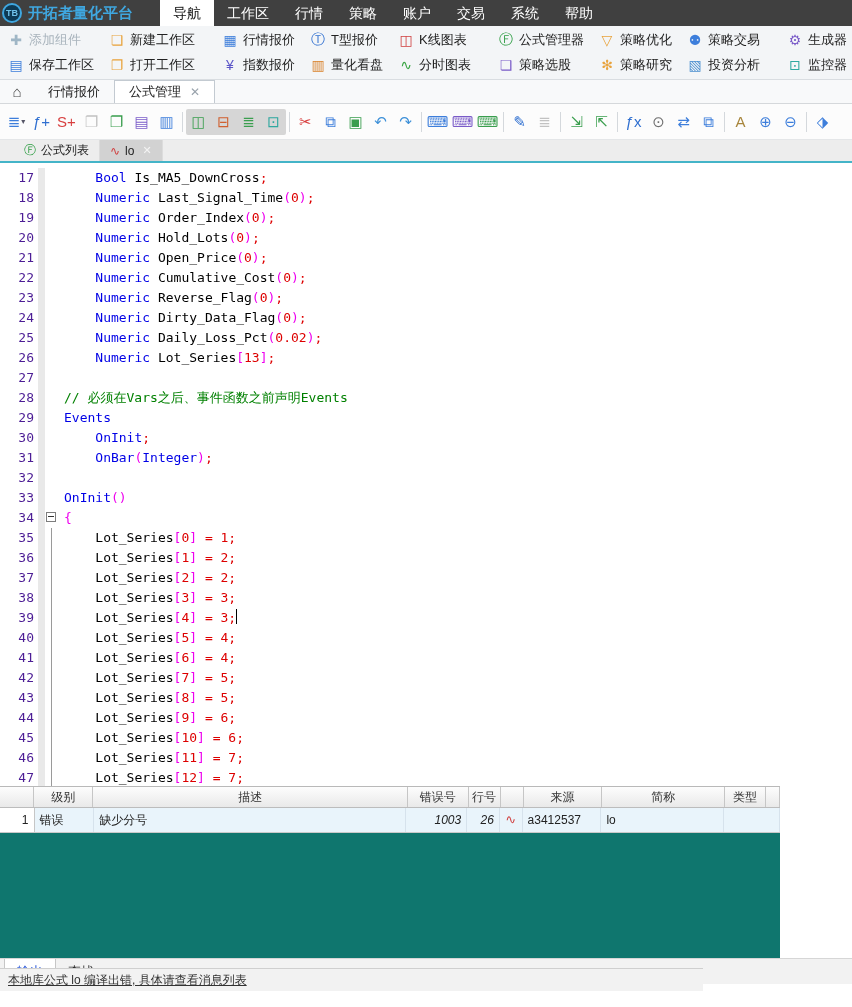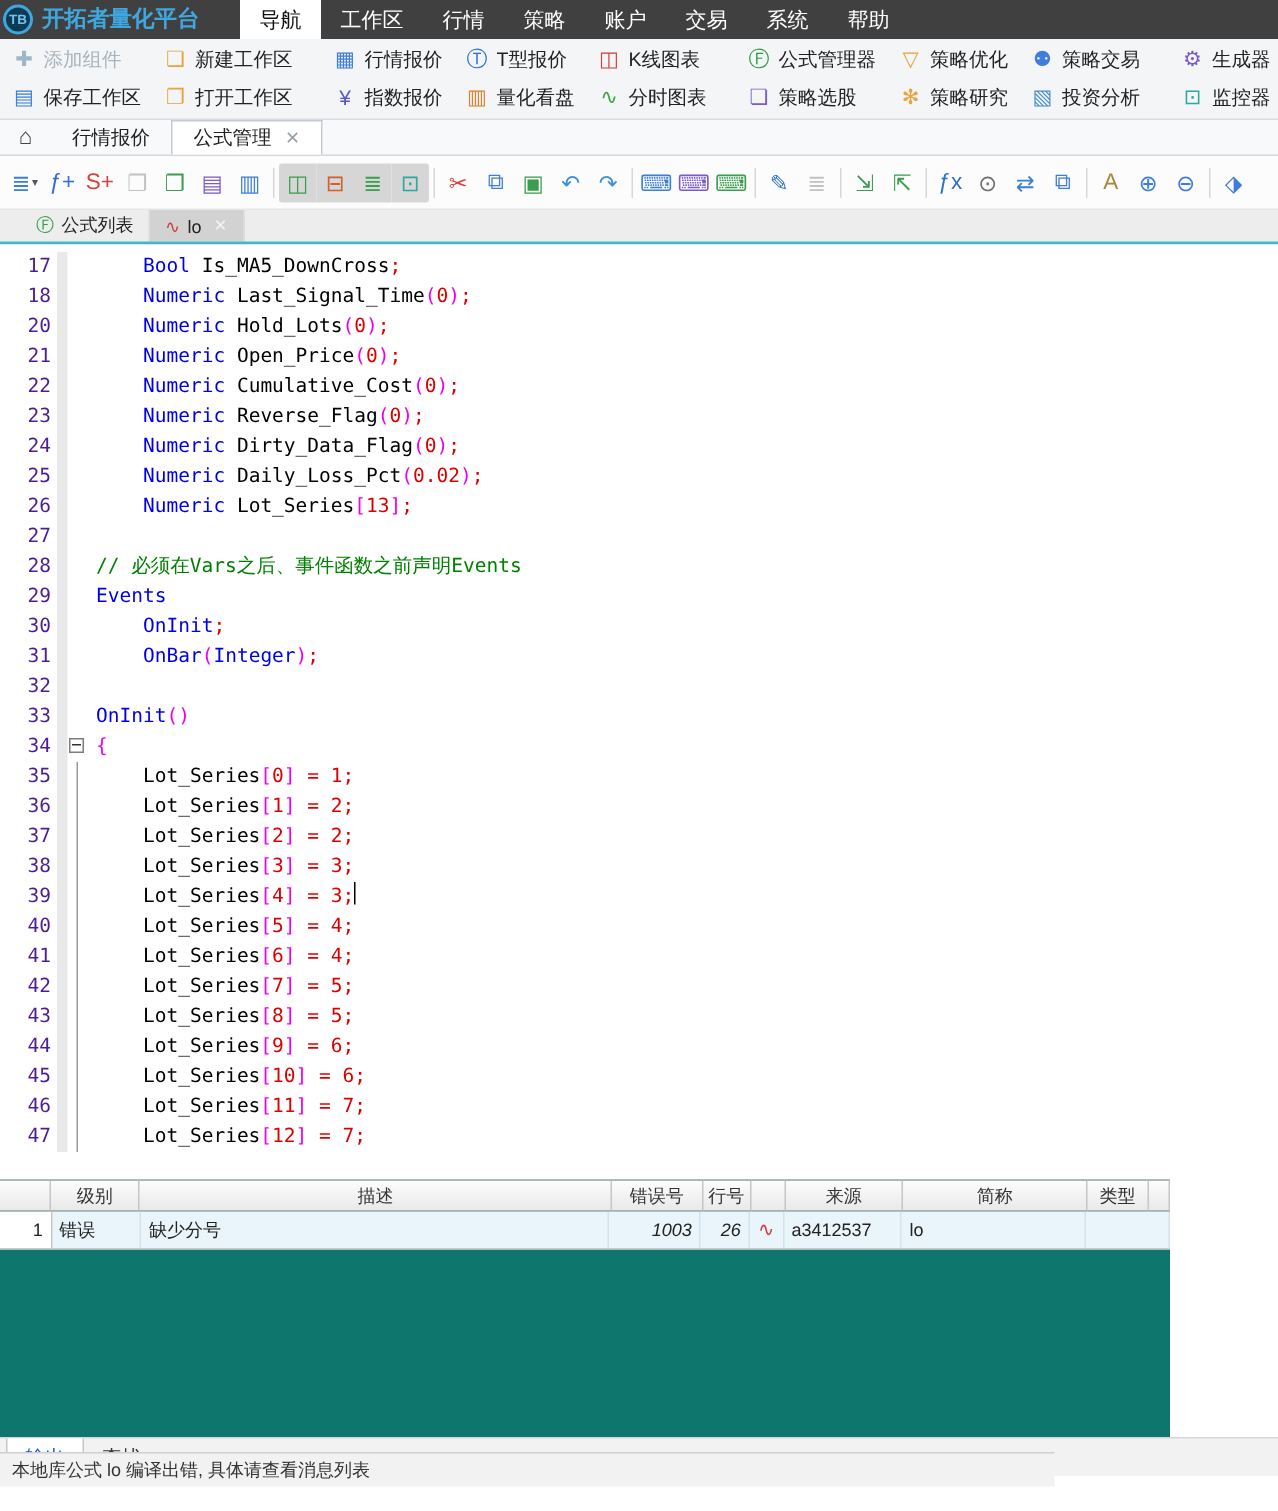--- a/index.html
+++ b/index.html
@@ -90,21 +90,21 @@
   .dcell.num{text-align:right;font-style:italic;}
   .dcell.icn{padding:0;text-align:center;color:#d04040;font-size:13px;}
 
   
   .btabs{position:absolute;left:0;top:958px;width:852px;height:26px;background:#f2f2f2;
          border-top:1px solid #d6d6d6;box-sizing:border-box;display:flex;align-items:stretch;padding-left:4px;}
   .btab{display:flex;align-items:center;padding:0 12px;font-size:13px;color:#333;cursor:default;}
   .btab.active{background:#fff;border-left:1px solid #c6c6c6;border-right:1px solid #c6c6c6;color:#1d4ed8;}
   .status{position:absolute;left:0;top:968px;width:703px;height:23px;background:#f2f2f2;
           border-top:1px solid #cfcfcf;box-sizing:border-box;font-size:12px;color:#333;
-          line-height:22px;padding-left:8px;}
+          line-height:22px;padding-left:8px;text-decoration:underline;}
 </style>
 </head>
 <body>
 
 <div id="app">
 
   <header class="titlebar">
     <span class="logo">TB</span>
     <span class="apptitle">开拓者量化平台</span>
     <nav class="menus" id="menu-bar">
@@ -350,20 +350,21 @@
         <span class="sticon" style="color: rgb(208, 64, 64);">∿</span>
         <span>lo</span>
         <span class="stclose">✕</span>
       </div>
     </div>
   <div class="tealline"></div>
 
   <div class="editor" id="editor">
       <div class="cl"><span class="ln">17</span><span class="band"></span><span class="foldm"></span><span class="code"><span class="tk-p">    </span><span class="tk-k">Bool</span><span class="tk-p"> Is_MA5_DownCross</span><span class="tk-r">;</span></span></div>
       <div class="cl"><span class="ln">18</span><span class="band"></span><span class="foldm"></span><span class="code"><span class="tk-p">    </span><span class="tk-k">Numeric</span><span class="tk-p"> Last_Signal_Time</span><span class="tk-m">(</span><span class="tk-r">0</span><span class="tk-m">)</span><span class="tk-r">;</span></span></div>
+      <div class="cl"><span class="ln">19</span><span class="band"></span><span class="foldm"></span><span class="code"><span class="tk-p">    </span><span class="tk-k">Numeric</span><span class="tk-p"> Order_Index</span><span class="tk-m">(</span><span class="tk-r">0</span><span class="tk-m">)</span><span class="tk-r">;</span></span></div>
       <div class="cl"><span class="ln">20</span><span class="band"></span><span class="foldm"></span><span class="code"><span class="tk-p">    </span><span class="tk-k">Numeric</span><span class="tk-p"> Hold_Lots</span><span class="tk-m">(</span><span class="tk-r">0</span><span class="tk-m">)</span><span class="tk-r">;</span></span></div>
       <div class="cl"><span class="ln">21</span><span class="band"></span><span class="foldm"></span><span class="code"><span class="tk-p">    </span><span class="tk-k">Numeric</span><span class="tk-p"> Open_Price</span><span class="tk-m">(</span><span class="tk-r">0</span><span class="tk-m">)</span><span class="tk-r">;</span></span></div>
       <div class="cl"><span class="ln">22</span><span class="band"></span><span class="foldm"></span><span class="code"><span class="tk-p">    </span><span class="tk-k">Numeric</span><span class="tk-p"> Cumulative_Cost</span><span class="tk-m">(</span><span class="tk-r">0</span><span class="tk-m">)</span><span class="tk-r">;</span></span></div>
       <div class="cl"><span class="ln">23</span><span class="band"></span><span class="foldm"></span><span class="code"><span class="tk-p">    </span><span class="tk-k">Numeric</span><span class="tk-p"> Reverse_Flag</span><span class="tk-m">(</span><span class="tk-r">0</span><span class="tk-m">)</span><span class="tk-r">;</span></span></div>
       <div class="cl"><span class="ln">24</span><span class="band"></span><span class="foldm"></span><span class="code"><span class="tk-p">    </span><span class="tk-k">Numeric</span><span class="tk-p"> Dirty_Data_Flag</span><span class="tk-m">(</span><span class="tk-r">0</span><span class="tk-m">)</span><span class="tk-r">;</span></span></div>
       <div class="cl"><span class="ln">25</span><span class="band"></span><span class="foldm"></span><span class="code"><span class="tk-p">    </span><span class="tk-k">Numeric</span><span class="tk-p"> Daily_Loss_Pct</span><span class="tk-m">(</span><span class="tk-r">0.02</span><span class="tk-m">)</span><span class="tk-r">;</span></span></div>
       <div class="cl"><span class="ln">26</span><span class="band"></span><span class="foldm"></span><span class="code"><span class="tk-p">    </span><span class="tk-k">Numeric</span><span class="tk-p"> Lot_Series</span><span class="tk-m">[</span><span class="tk-r">13</span><span class="tk-m">]</span><span class="tk-r">;</span></span></div>
       <div class="cl"><span class="ln">27</span><span class="band"></span><span class="foldm"></span><span class="code"></span></div>
       <div class="cl"><span class="ln">28</span><span class="band"></span><span class="foldm"></span><span class="code"><span class="tk-c">// 必须在Vars之后、事件函数之前声明Events</span></span></div>
       <div class="cl"><span class="ln">29</span><span class="band"></span><span class="foldm"></span><span class="code"><span class="tk-k">Events</span></span></div>

